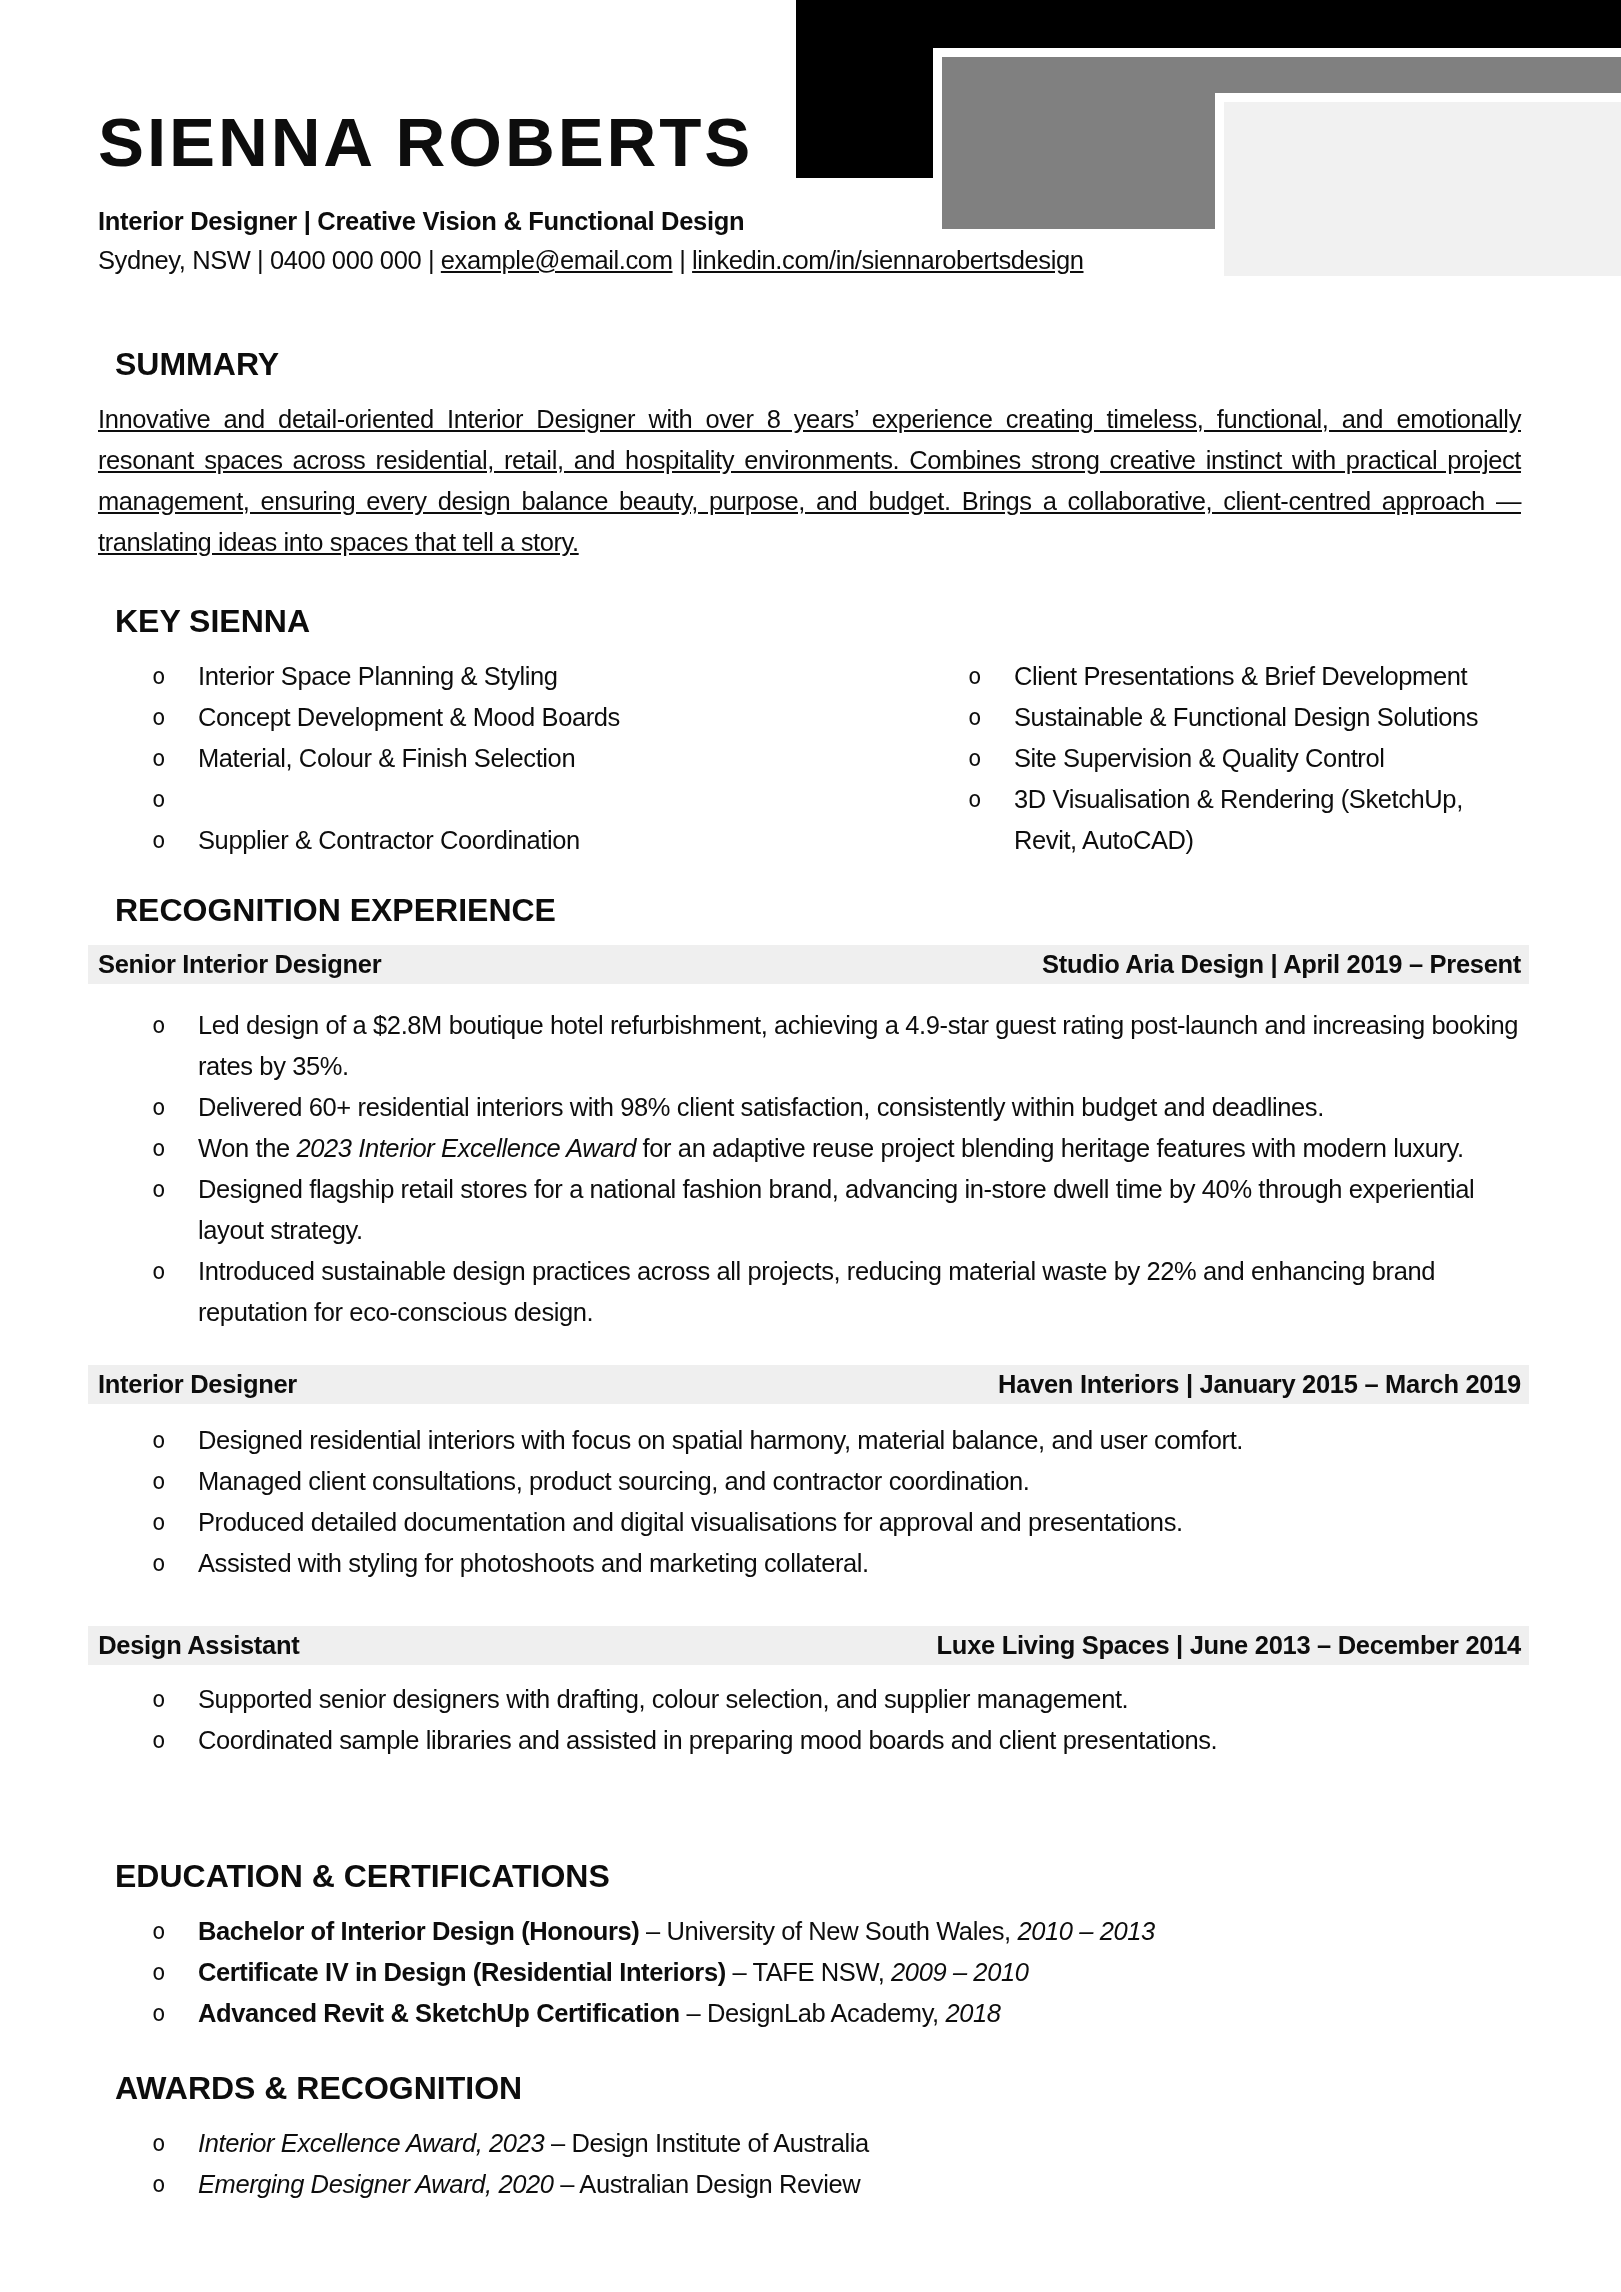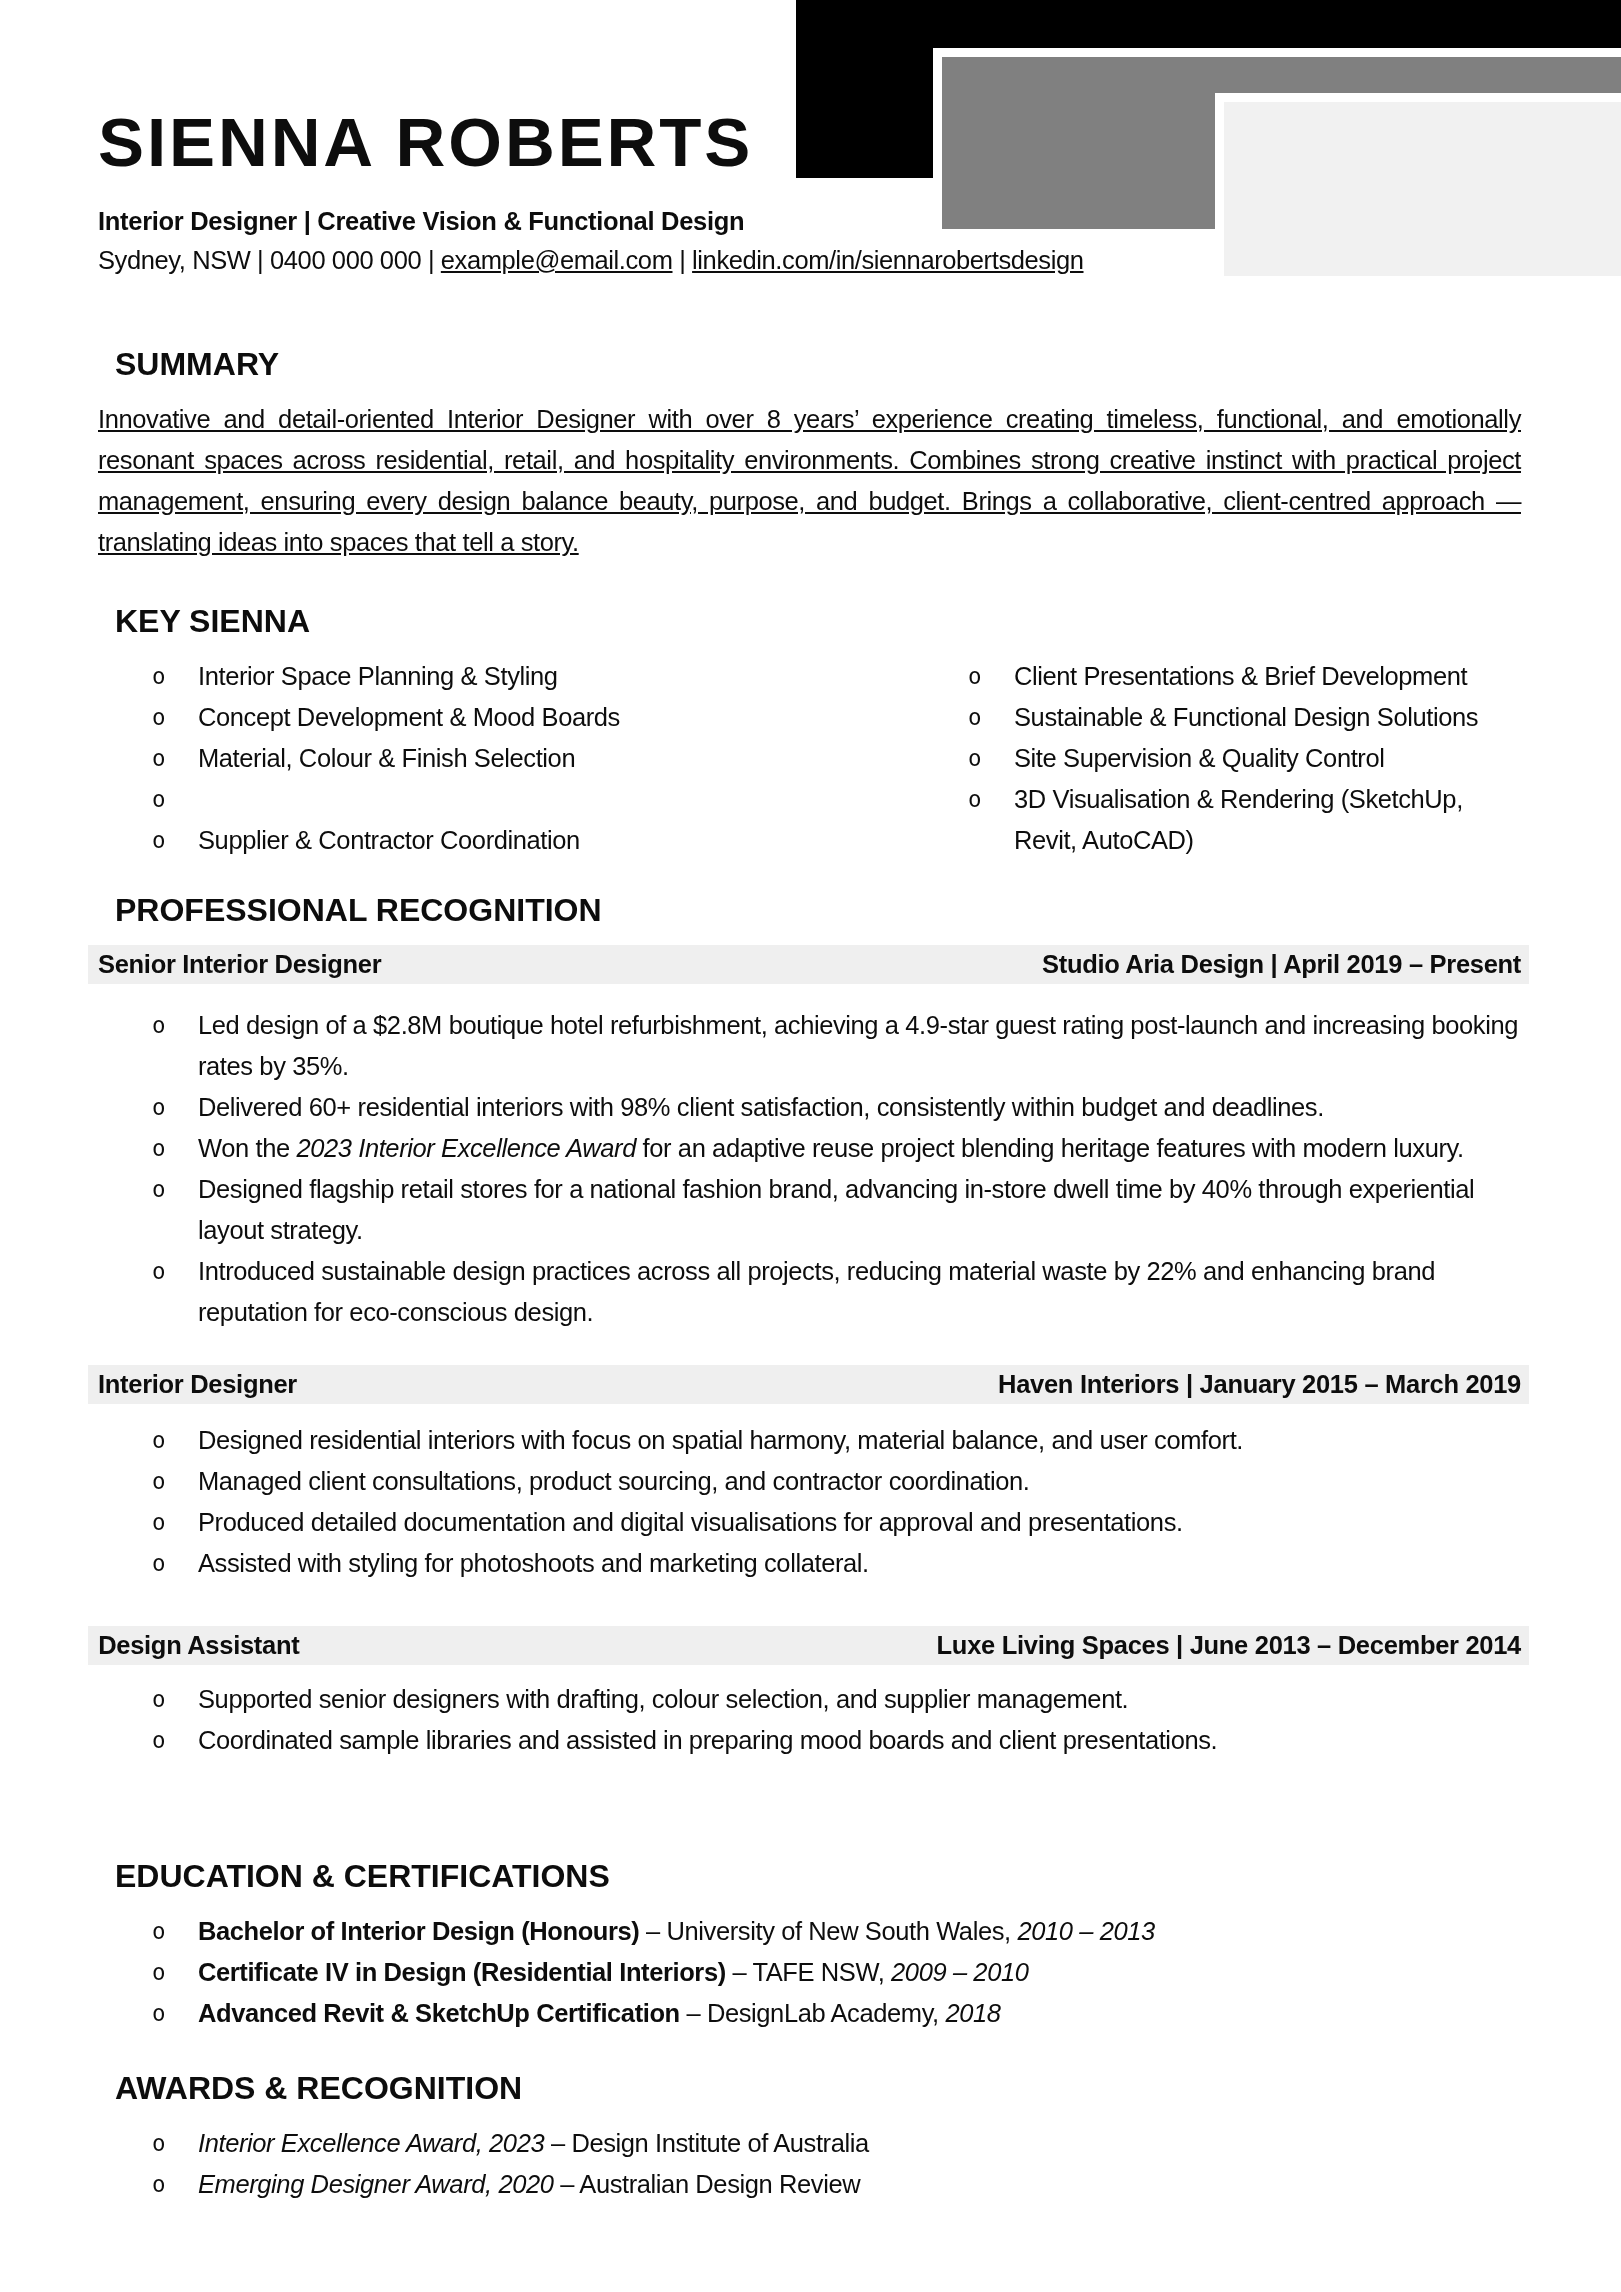--- a/index.html
+++ b/index.html
@@ -129,21 +129,21 @@
         </li>
       <li>
           <span class="b">o</span>
           <span class="t">3D Visualisation &amp; Rendering (SketchUp, Revit, AutoCAD)</span>
         </li>
     </ul>
   </div>
 </div>
 
 <div class="sec" id="sec-experience">
-  <h2>PROFESSIONAL RECOGNITION</h2>
+  <h2>RECOGNITION EXPERIENCE</h2>
 
   <div class="jobbar" id="job1-bar">
     <span class="jtitle">Senior Interior Designer</span>
     <span class="jmeta">Studio Aria Design | April 2019 – Present</span>
   </div>
   <ul class="blist" id="job1-list">
     <li>
         <span class="b">o</span>
         <span class="t">Led design of a $2.8M boutique hotel refurbishment, achieving a 4.9-star guest rating post-launch and increasing booking rates by 35%.</span>
       </li>

